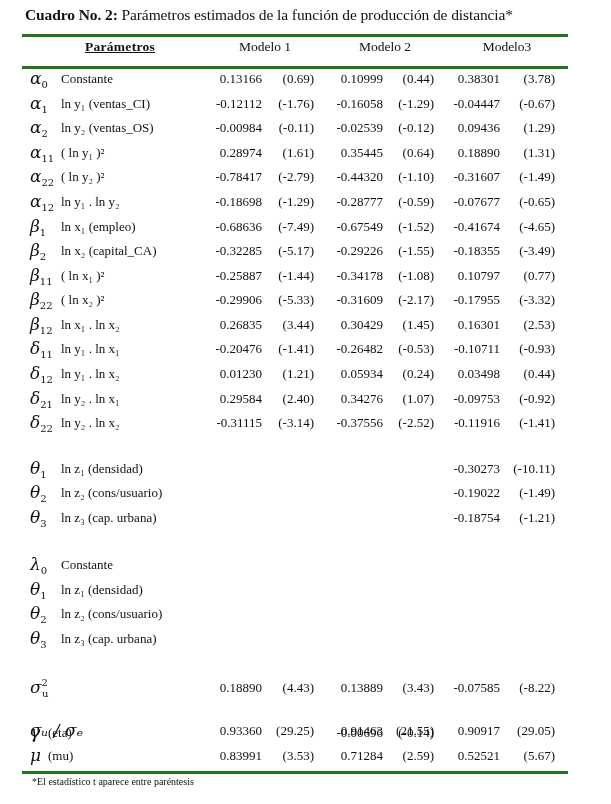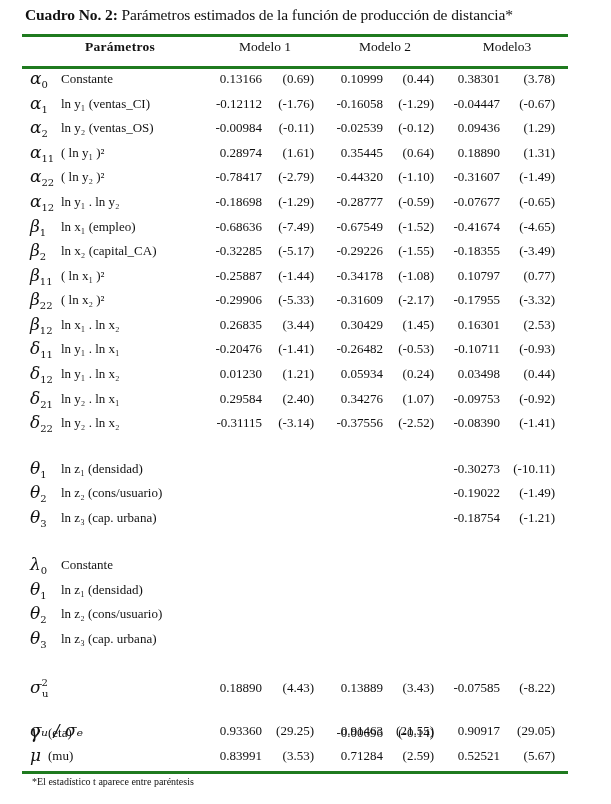--- a/index.html
+++ b/index.html
@@ -10,21 +10,21 @@
   }
   .title {
     position: absolute; left: 25px; top: 6px;
     font-size: 15.5px; white-space: nowrap; letter-spacing: -0.1px;
   }
   .title b { font-weight: bold; }
   .rule { position: absolute; left: 22px; width: 546px; height: 3px; background: #1f7a1f; }
   .hdr {
     position: absolute; top: 39px; font-size: 13.5px; text-align: center; width: 120px;
   }
-  .hdr.params { font-weight: bold; left: 50px; width: 140px; letter-spacing: 0.3px; }
+  .hdr.params { font-weight: bold; left: 50px; width: 140px; letter-spacing: 0.3px; text-decoration: underline; }
   .row { position: absolute; left: 0; width: 611px; height: 22px; font-size: 13px; }
   .row span { position: absolute; top: 0; white-space: nowrap; }
   .sym { left: 30px; font-style: italic; font-size: 17px; top: -3px !important; font-family: "DejaVu Serif", serif; }
   .sym sub { font-size: 10px; font-style: normal; }
   .sym sup { font-size: 10px; font-style: normal; }
   .lbl { left: 61px; }
   .num { text-align: right; width: 80px; }
   .t { text-align: right; width: 60px; }
   .m1c { left: 182px; } .m1t { left: 254px; }
   .m2c { left: 303px; } .m2t { left: 374px; }
@@ -184,21 +184,21 @@
       <span class="num m3c">-0.09753</span>
       <span class="t m3t">(-0.92)</span>
     </div>
     <div class="row" style="top: 415px;">
       <span class="sym"><span style="position: static;">δ</span><sub>22</sub></span>
       <span class="lbl">ln y₂ . ln x₂</span>
       <span class="num m1c">-0.31115</span>
       <span class="t m1t">(-3.14)</span>
       <span class="num m2c">-0.37556</span>
       <span class="t m2t">(-2.52)</span>
-      <span class="num m3c">-0.08390</span>
+      <span class="num m3c">-0.11916</span>
       <span class="t m3t">(-1.41)</span>
     </div>
     <div class="row" style="top: 461px;">
       <span class="sym"><span style="position: static;">θ</span><sub>1</sub></span>
       <span class="lbl">ln z₁  (densidad)</span>
       <span class="num m1c"></span>
       <span class="t m1t"></span>
       <span class="num m2c"></span>
       <span class="t m2t"></span>
       <span class="num m3c">-0.30273</span>

